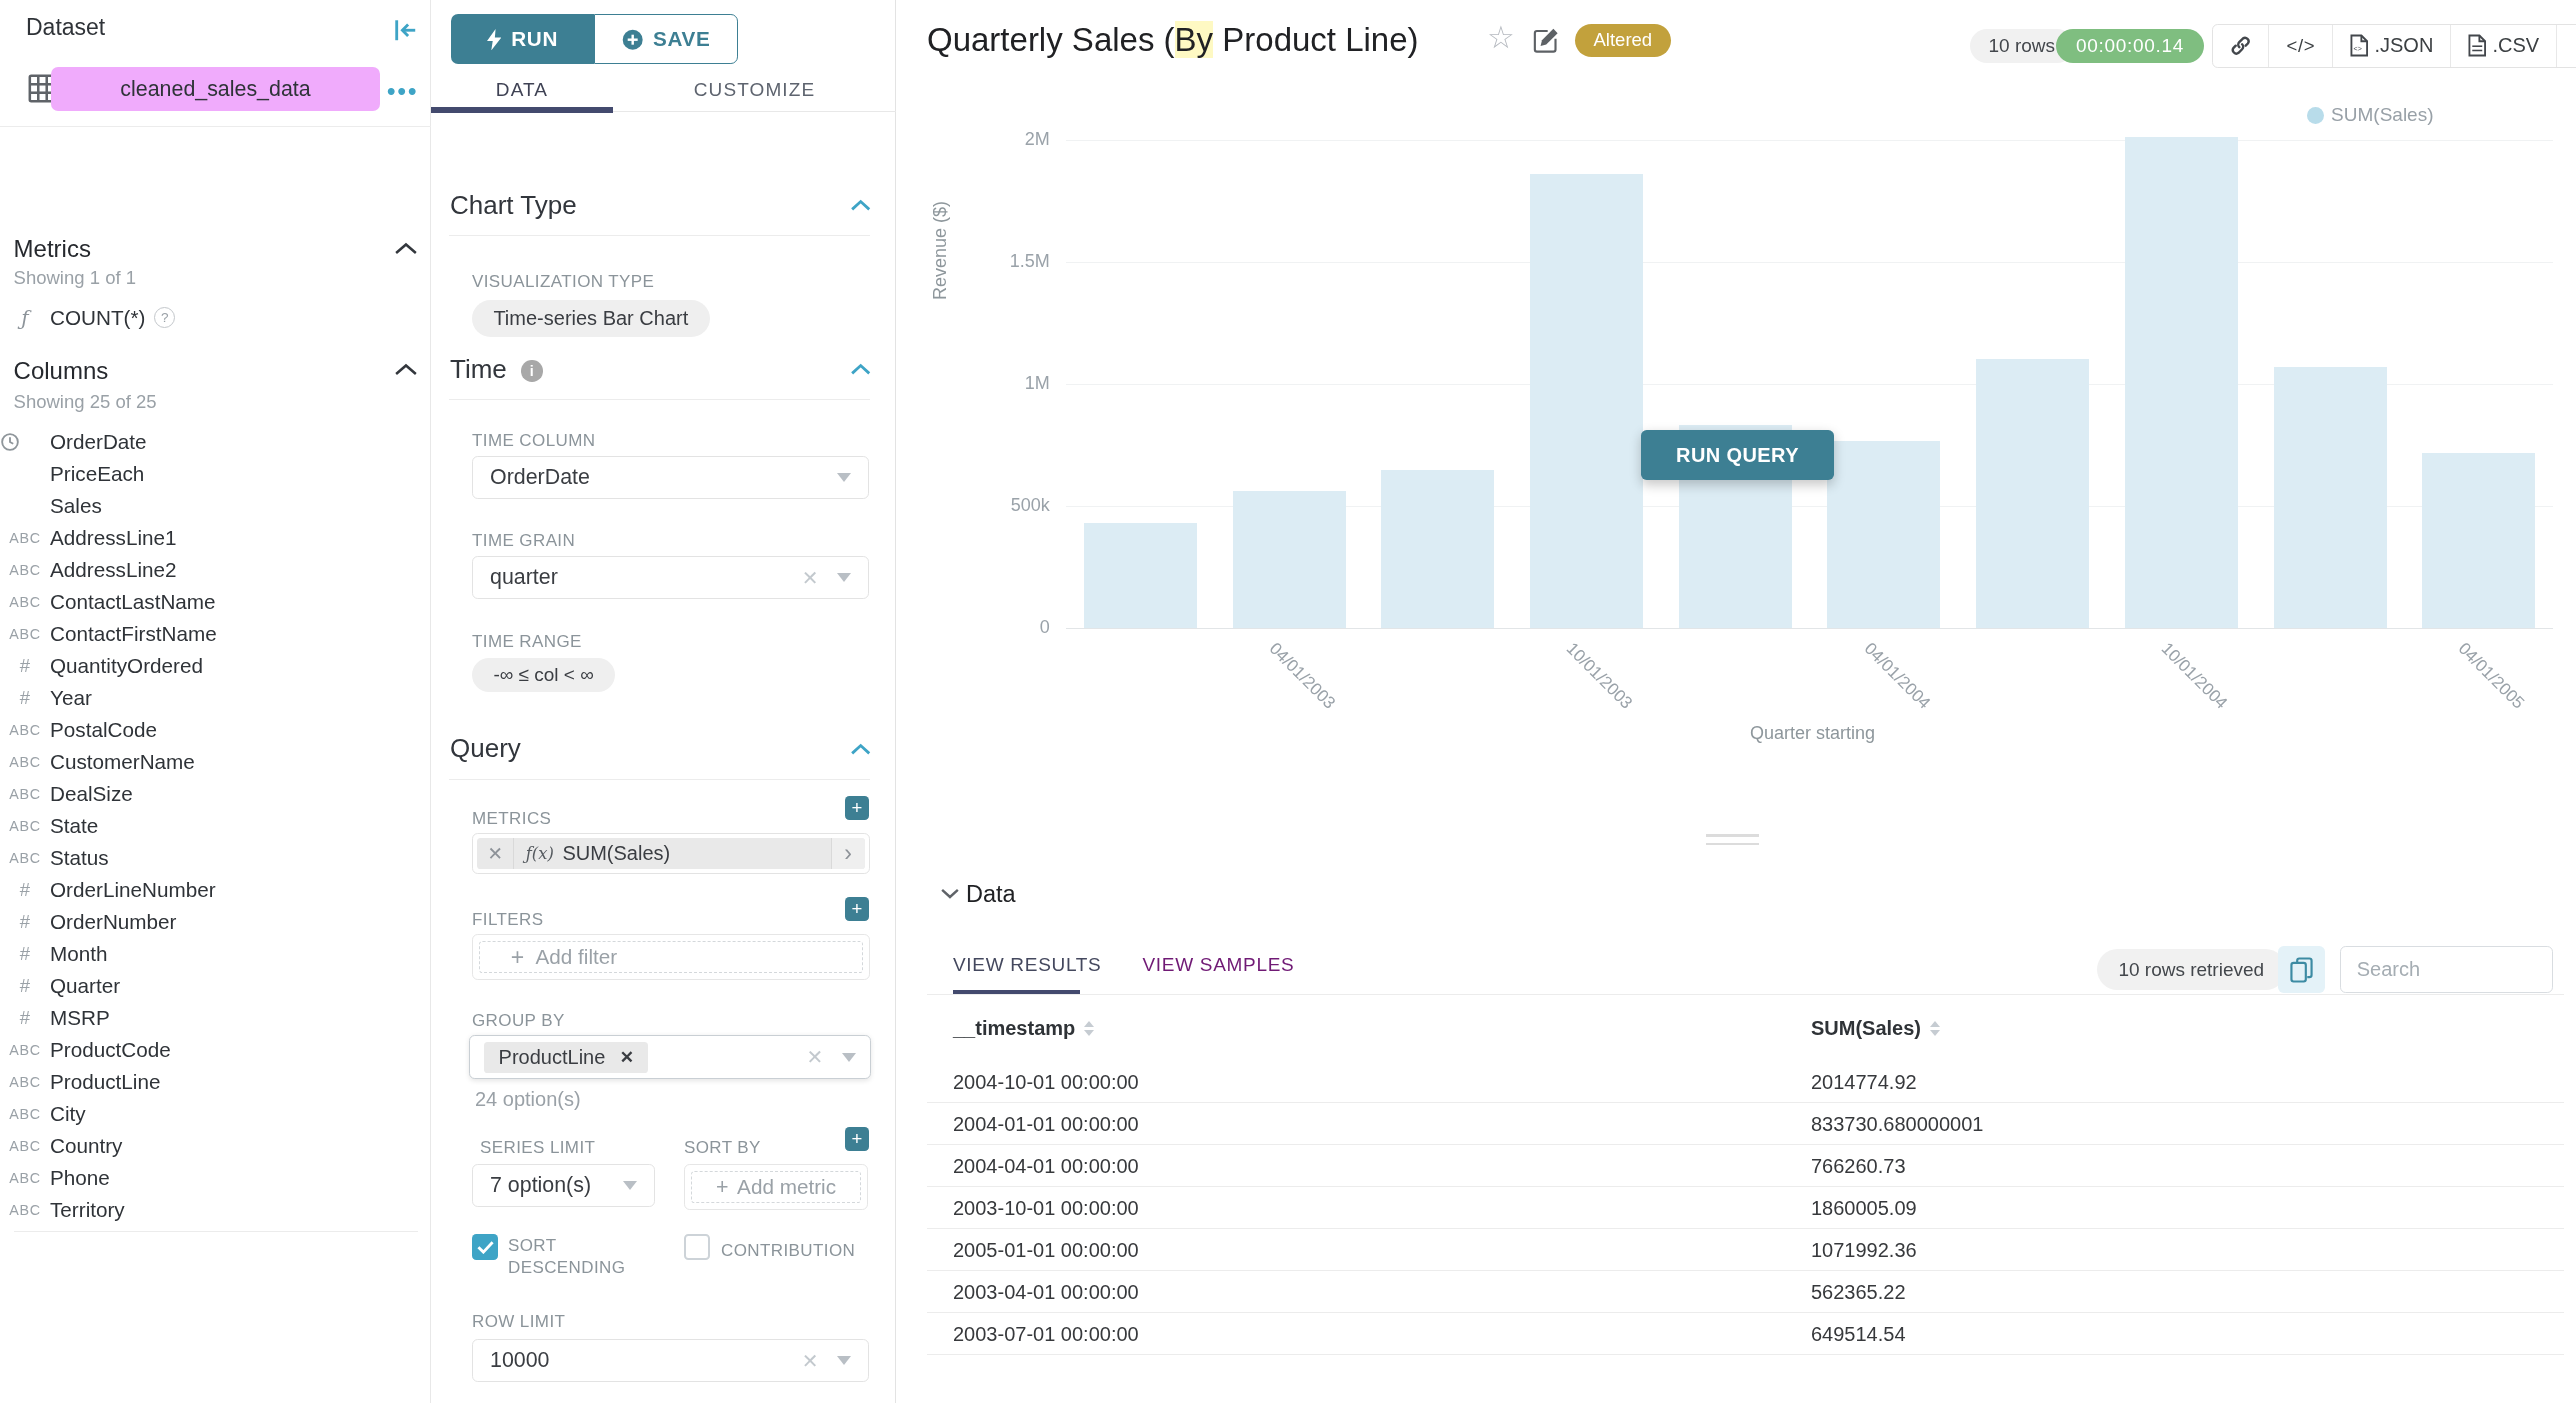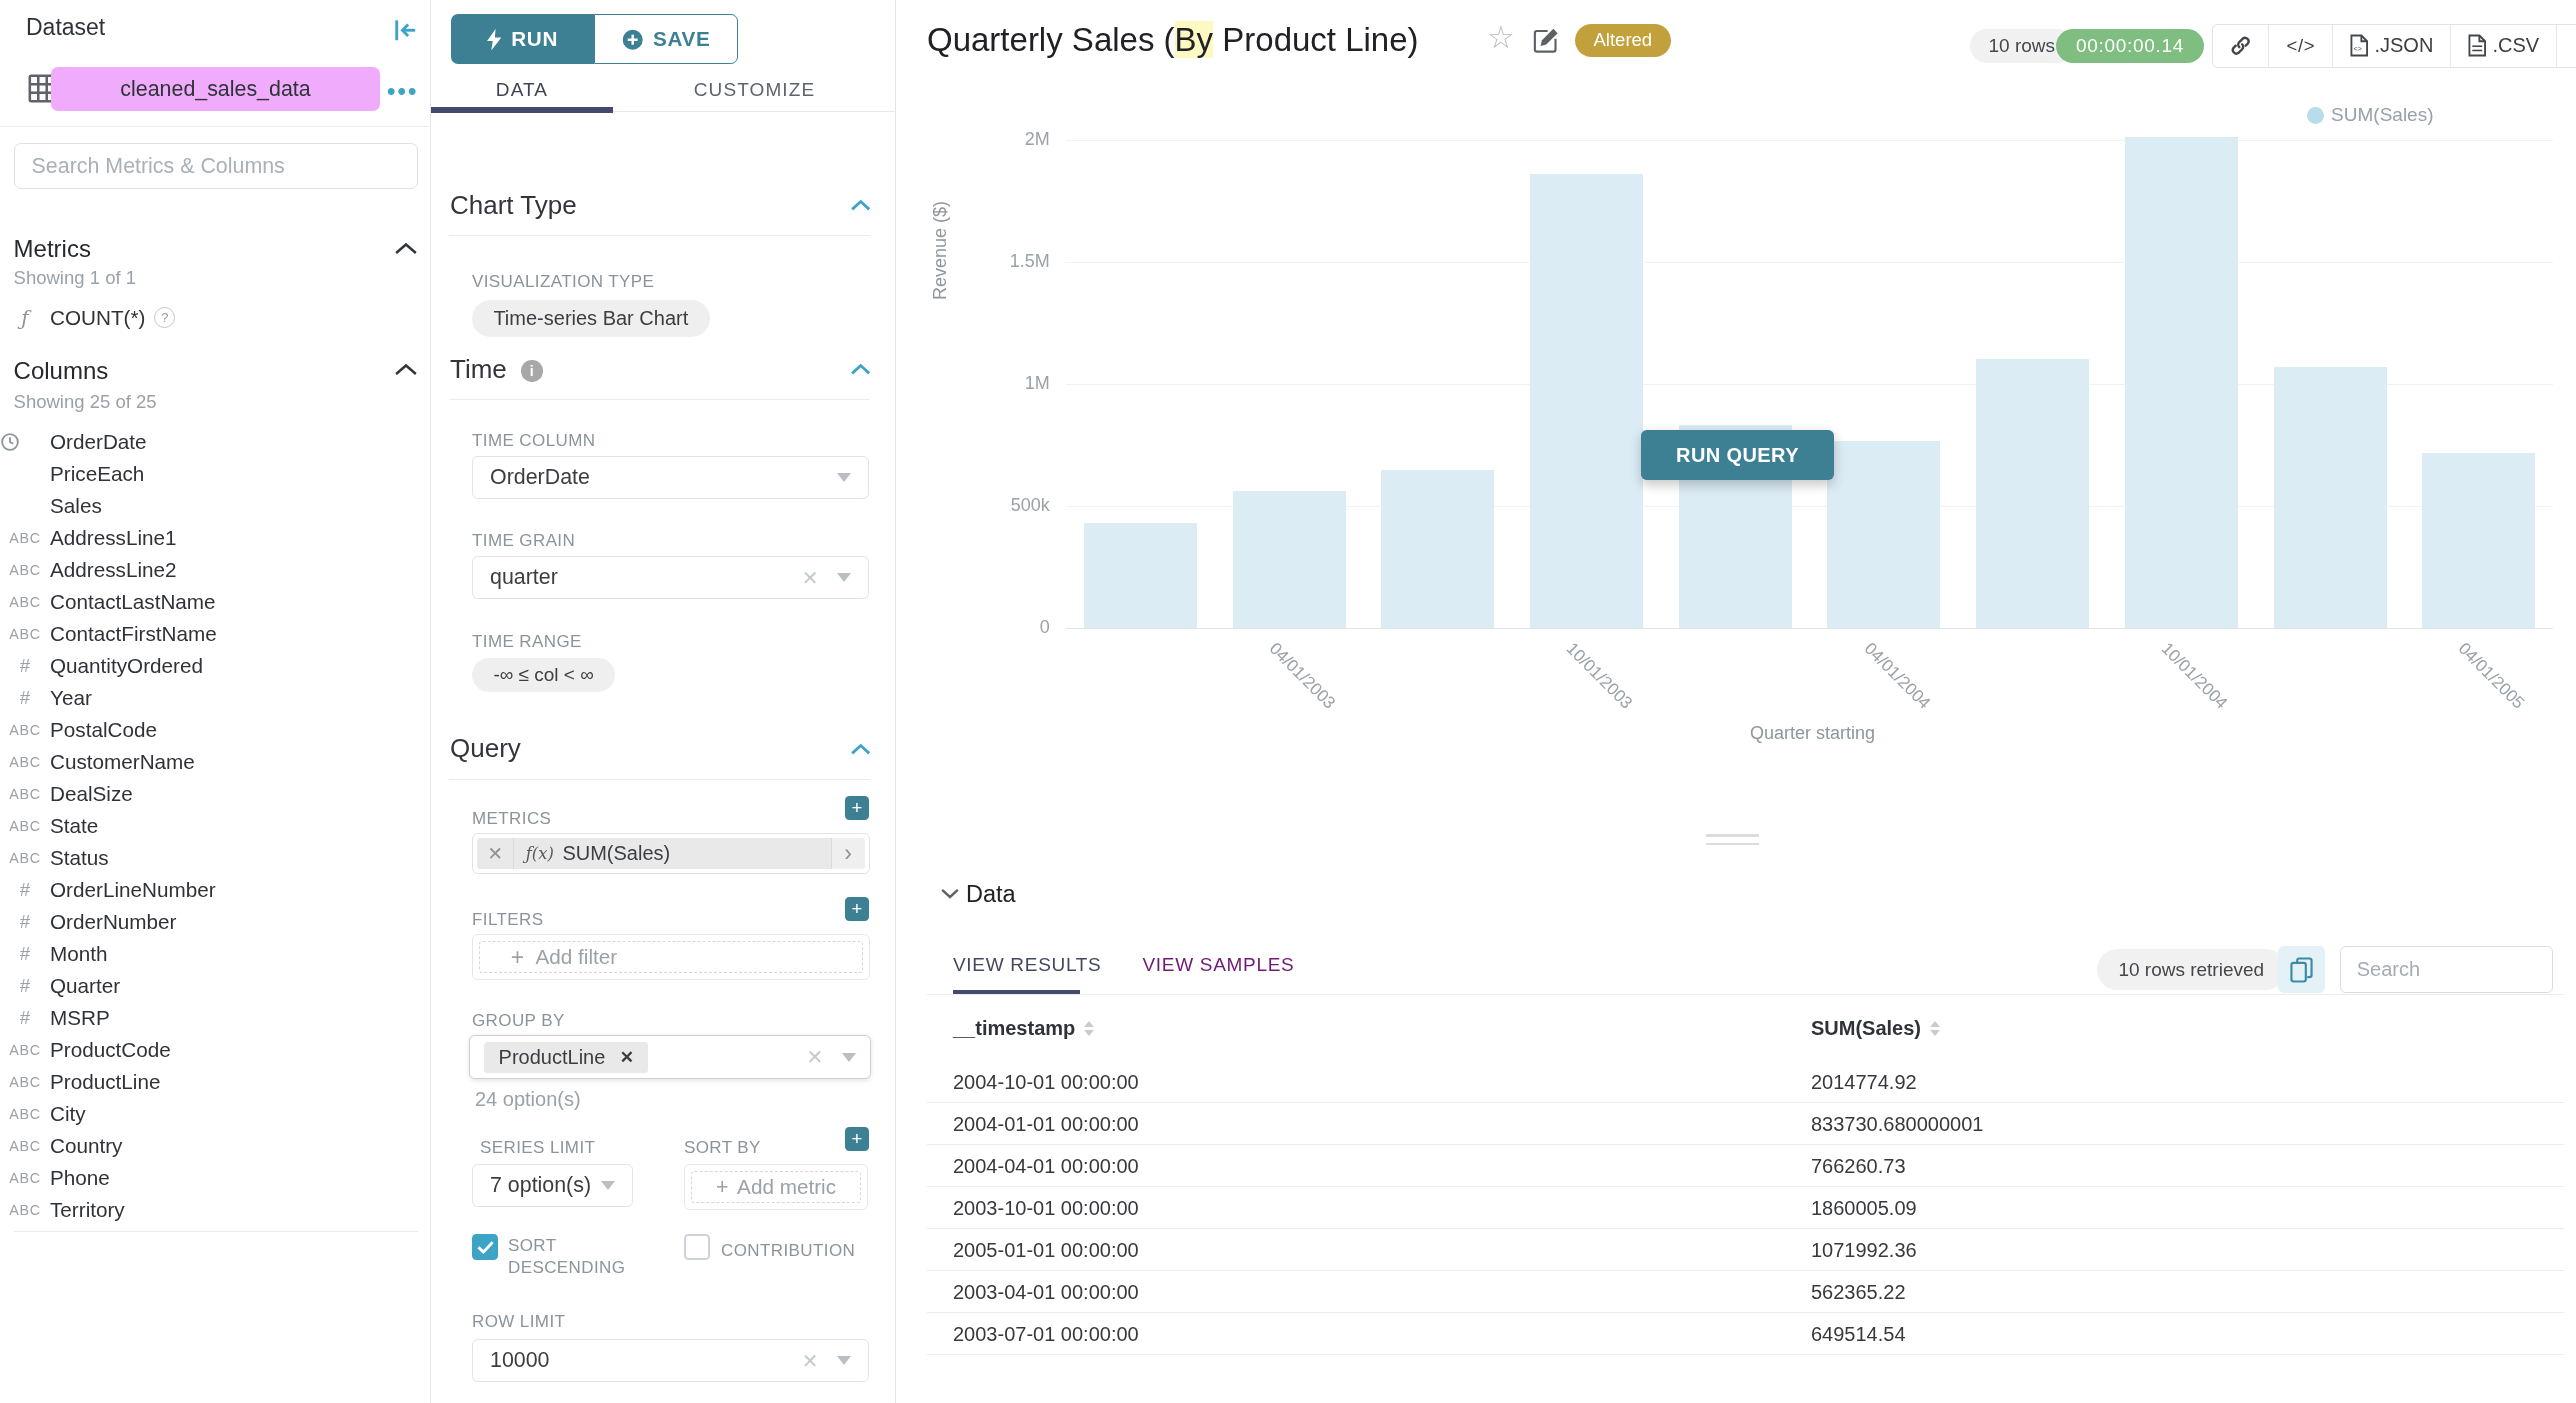--- a/index.html
+++ b/index.html
@@ -174,21 +174,20 @@
             <line x1="4" y1="16" x2="40" y2="16"></line>
             <line x1="4" y1="28" x2="40" y2="28"></line>
             <line x1="16" y1="4" x2="16" y2="40"></line>
             <line x1="28" y1="4" x2="28" y2="40"></line>
           </g>
         </svg>
     </div>
     <div class="ds-pill">cleaned_sales_data</div>
     <div class="ds-dots">•••</div>
     <div class="sb-div1"></div>
-    <input class="sb-search" placeholder="Search Metrics &amp; Columns" style="">
 
     <div class="sec-head" style="top:235px;">Metrics</div>
     <div class="sb-chev" style="top:241px;">
       <svg viewBox="0 0 34 22">
           <polyline points="3,17 17,5 31,17" fill="none" stroke="#33373d" stroke-width="3.6"></polyline>
         </svg>
     </div>
     <div class="sec-sub" style="top:267px;">Showing 1 of 1</div>
     <div class="metric-row">
       <span class="icon-cell fx-glyph">ƒ</span>
@@ -409,21 +408,21 @@
       </span>
       <span style="flex:1;"></span>
       <span class="xmark">✕</span>
       <span class="caret"></span>
     </div>
     <div class="hint" style="top:1088px;">24 option(s)</div>
 
     <div class="ctl-label" style="top:1138px;margin-left:8px;">SERIES LIMIT</div>
     <div class="ctl-label" style="left:253px; top:1138px;">SORT BY</div>
     <button class="plus-btn" style="top:1127px;">+</button>
-    <div class="select" style="top:1164px; width:161px;">
+    <div class="select" style="top:1164px; width:183px;">
       <span class="grow">7 option(s)</span>
       <span class="caret"></span>
     </div>
     <div class="dash-outer" style="left:253px; top:1164px; width:184px; height:46px;">
       <div class="dash-inner" style="justify-content:center;">
         <span style="font-size:21.4px; margin-right:8.6px;">+</span>
         <span>Add metric</span>
       </div>
     </div>
 

